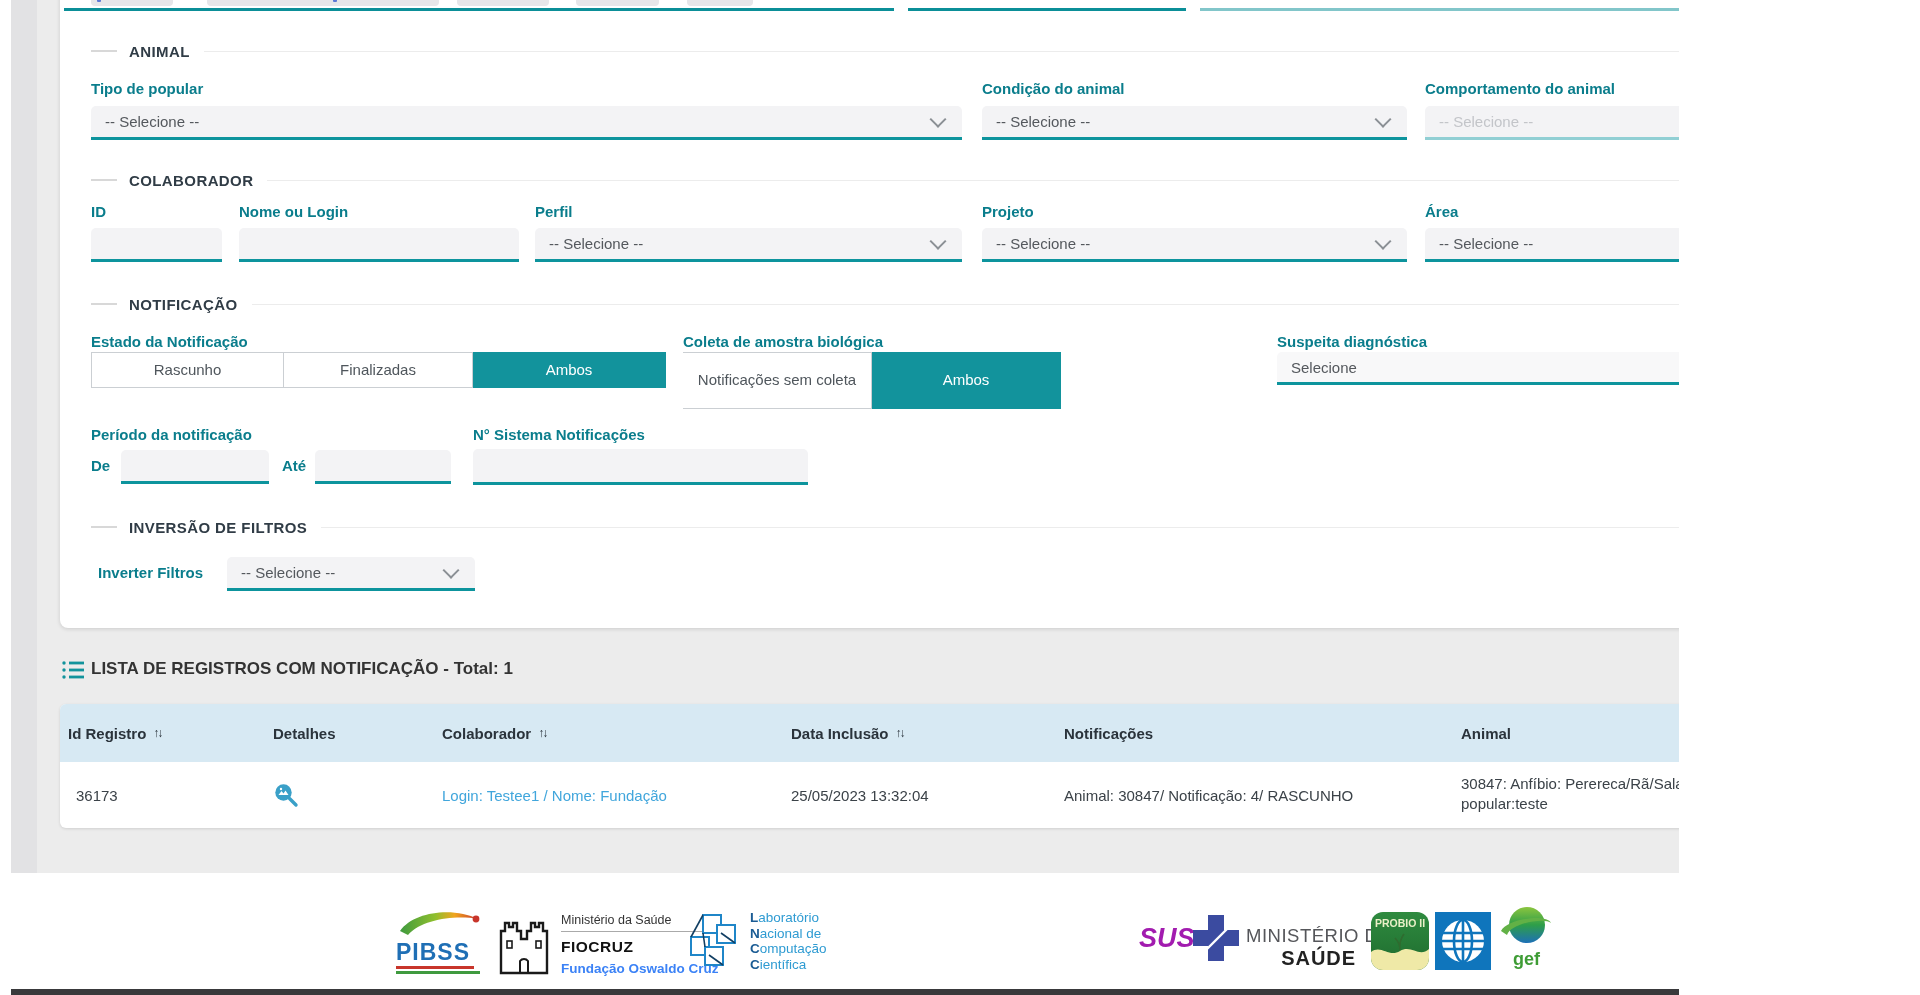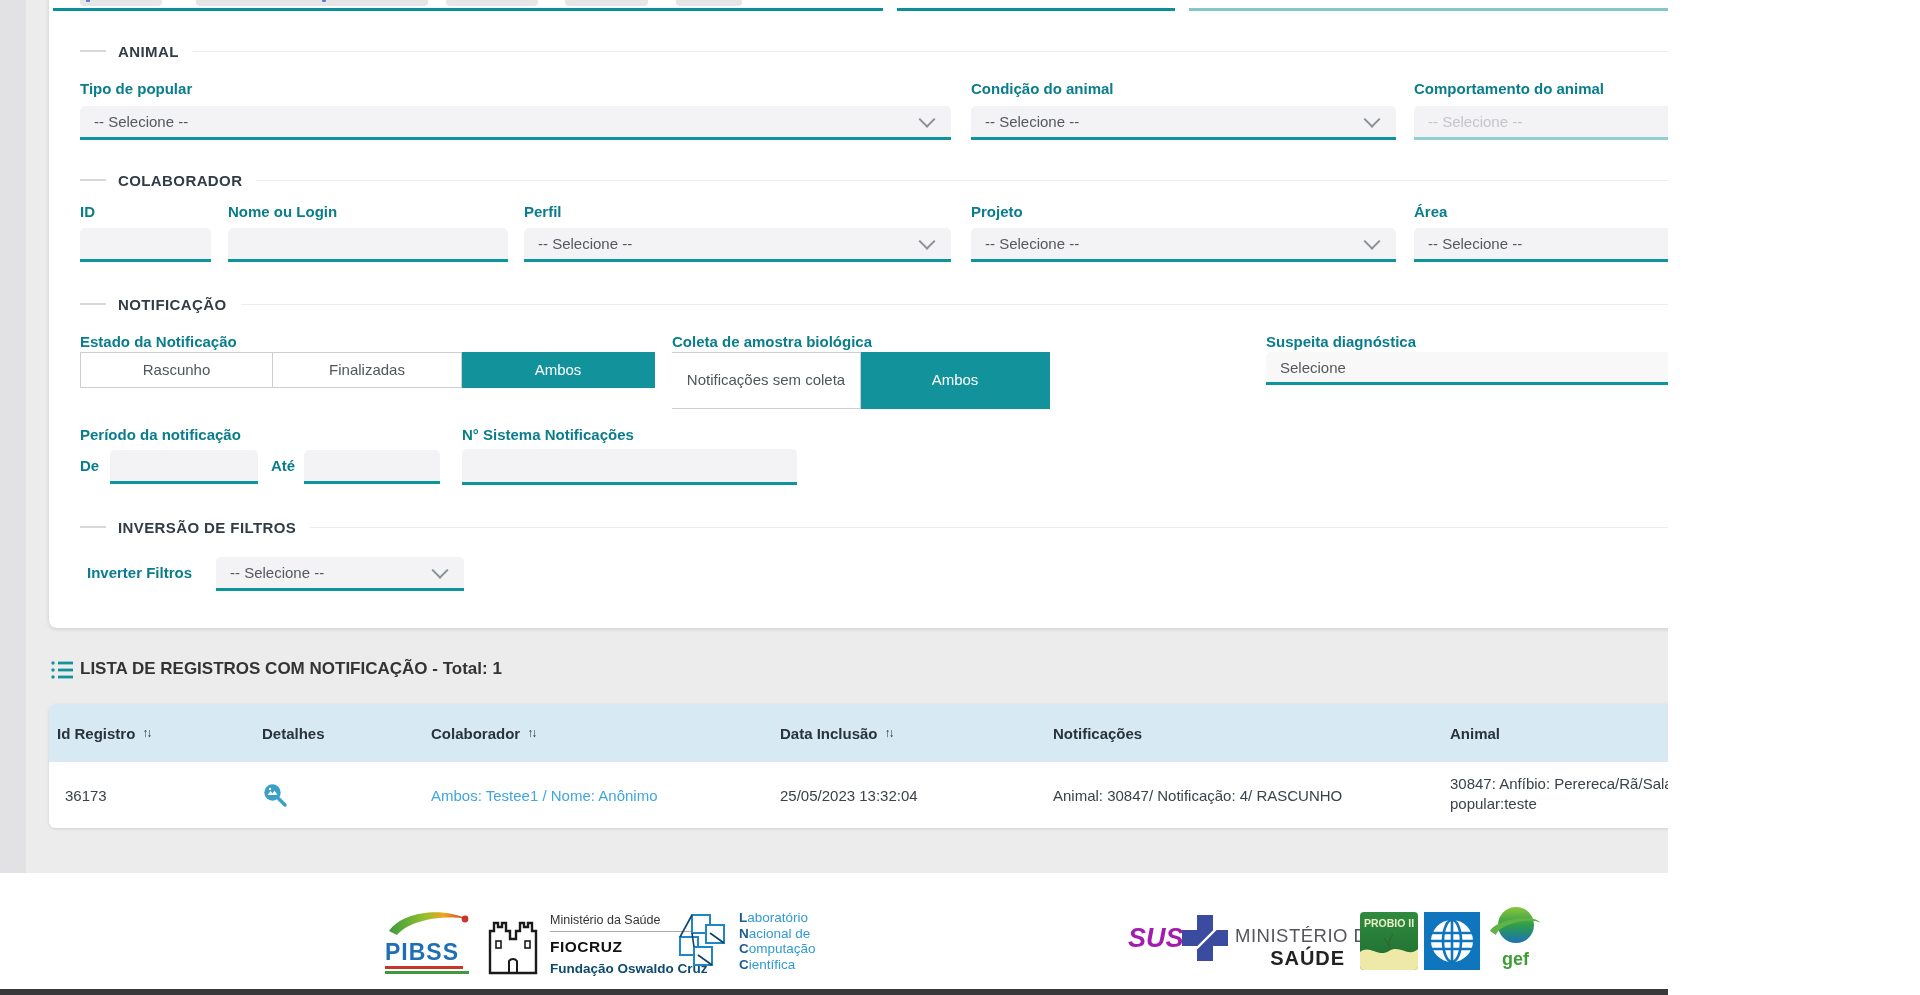--- a/index.html
+++ b/index.html
@@ -1,17 +1,17 @@
 <!DOCTYPE html>
 <html><head>
 <meta charset="utf-8">
 <style>
   html,body{margin:0;padding:0;}
   .screen{position:relative;width:1668px;height:995px;background:#ECECEC;overflow:hidden;
-          font-family:"Liberation Sans",sans-serif;}
+          font-family:"Liberation Sans",sans-serif;margin-left:11px;}
   .abs{position:absolute;}
   .left-strip{left:0;top:0;width:26px;height:995px;background:#E2E2E4;}
   .card{left:49px;top:-20px;width:1823px;height:648px;background:#fff;border-radius:8px;
         box-shadow:0 1px 4px rgba(0,0,0,.14);}
   
   .chip{top:12px;height:14px;background:#E6E6E9;border-radius:4px;}
   .chipdot{top:12px;width:4px;height:10px;background:#5D78D6;border-radius:1px;}
   .uline{top:28px;height:3px;background:#0B8F98;}
   .uline.light{background:#82C6CA;}
   
@@ -54,21 +54,21 @@
       font-weight:bold;font-size:15px;color:#2A333B;}
   .sort{font-size:12px;letter-spacing:-2px;color:#2A333B;font-weight:bold;}
   .td{position:absolute;top:58px;height:66px;display:flex;align-items:center;font-size:15px;color:#3B4248;}
   .td.wrap{align-items:flex-start;padding-top:12px;line-height:20px;}
   .link{color:#41A6DC;cursor:pointer;}
   
   .footer{left:0;top:873px;width:1906px;height:116px;background:#fff;}
   .fio-t1{font-size:12.5px;color:#333;}
   .fio-rule{width:150px;height:1px;background:#AAA;margin:4px 0 6px 0;}
   .fio-t2{font-size:15.5px;font-weight:800;color:#111;letter-spacing:.5px;}
-  .fio-t3{font-size:13.5px;font-weight:bold;color:#0c4a6e;}
+  .fio-t3{font-size:13.5px;font-weight:bold;color:#3b82f6;}
   .lncc-line{font-size:13.5px;line-height:15.5px;color:#2E9BD2;font-weight:500;}
   .lncc-line::first-letter{color:#1B5C94;font-weight:bold;}
   .pibss-txt{font-size:23px;font-weight:bold;color:#1F6FB5;letter-spacing:1px;line-height:22px;}
   .pibss-bar1{width:78px;height:3px;background:#C8352B;margin-top:3px;}
   .pibss-bar2{width:84px;height:3px;background:#3F9A3F;margin-top:2px;}
   .sus-txt{font-size:27px;font-weight:800;font-style:italic;color:#a21caf;}
   .ms-l1{font-size:18.5px;color:#55565A;letter-spacing:.5px;white-space:nowrap;}
   .ms-l2{font-size:20px;font-weight:800;color:#222;letter-spacing:1px;text-align:center;}
   .gef-txt{font-size:18px;font-weight:bold;color:#3E9C35;line-height:20px;}
   
@@ -236,21 +236,21 @@
 
     <div class="td" style="left:16px;width:150px;">36173</div>
     <div class="td" style="left:213px;width:120px;">
       <svg width="27" height="27" viewBox="0 0 27 27" style="cursor:pointer;">
         <circle cx="10.5" cy="10.5" r="8.2" fill="#3AA0C8"></circle>
         <path d="M5.5 13 L8.5 9 L10.5 11.5 L12.5 8.5 L15.5 13 Z" fill="#fff"></path>
         <circle cx="8" cy="7" r="1.2" fill="#fff"></circle>
         <line x1="16.5" y1="16.5" x2="23" y2="23" stroke="#3AA0C8" stroke-width="3.4" stroke-linecap="round"></line>
       </svg>
     </div>
-    <div class="td link" style="left:382px;width:330px;">Ambos: Testee1 / Nome: Anônimo</div>
+    <div class="td link" style="left:382px;width:330px;">Login: Testee1 / Nome: Fundação</div>
     <div class="td" style="left:731px;width:255px;">25/05/2023 13:32:04</div>
     <div class="td" style="left:1004px;width:380px;">Animal: 30847/ Notificação: 4/ RASCUNHO</div>
     <div class="td wrap" style="left:1401px;width:392px;">30847: Anfíbio: Perereca/Rã/Salamandra/Sapo/ Nome popular:teste</div>
   </div>
 
   <div class="abs footer">
 
     <div class="abs" style="left:385px;top:34px;width:92px;">
       <svg width="90" height="30" viewBox="0 0 90 30">
         <defs>
@@ -308,21 +308,21 @@
       <path d="M17 2 h16 v15 h15 v16 h-15 v15 h-16 v-15 H2 v-16 h15 Z" fill="#3B4BA0"></path>
       <line x1="8" y1="44" x2="42" y2="10" stroke="#fff" stroke-width="2.4"></line>
       <path d="M42 10 l-6 1.5 l4.5 4.5 Z" fill="#fff"></path>
     </svg>
 
     <div class="abs" style="left:1235px;top:52px;">
       <div class="ms-l1">MINISTÉRIO DA</div>
       <div class="ms-l2">SAÚDE</div>
     </div>
 
-    <div class="abs" style="left:1360px;top:39px;width:58px;height:58px;border-radius:4px;overflow:hidden;">
+    <div class="abs" style="left:1360px;top:39px;width:58px;height:58px;border-radius:12px;overflow:hidden;">
       <svg width="58" height="58" viewBox="0 0 58 58">
         <defs>
             <linearGradient id="pb" x1="0" y1="0" x2="0" y2="1">
           <stop offset="0" stop-color="#2F8B3F"></stop>
               <stop offset="1" stop-color="#1E6B2F"></stop>
         </linearGradient>
           </defs>
         <rect width="58" height="58" fill="url(#pb)"></rect>
         <path d="M0 40 C10 32 18 46 29 39 C40 32 48 46 58 37 V58 H0 Z" fill="#EFE9A7"></path>
         <path d="M29 38 C28 30 30 26 33 22 M29 38 C29 32 26 28 24 26" stroke="#2F6B2F" stroke-width="1.6" fill="none"></path>

